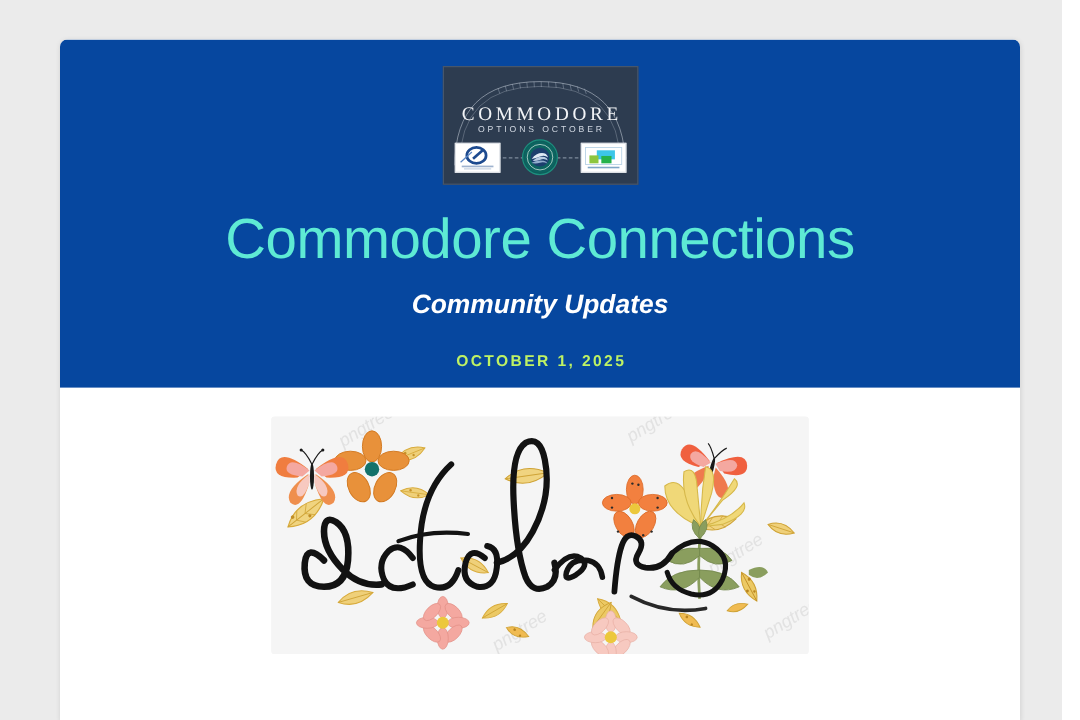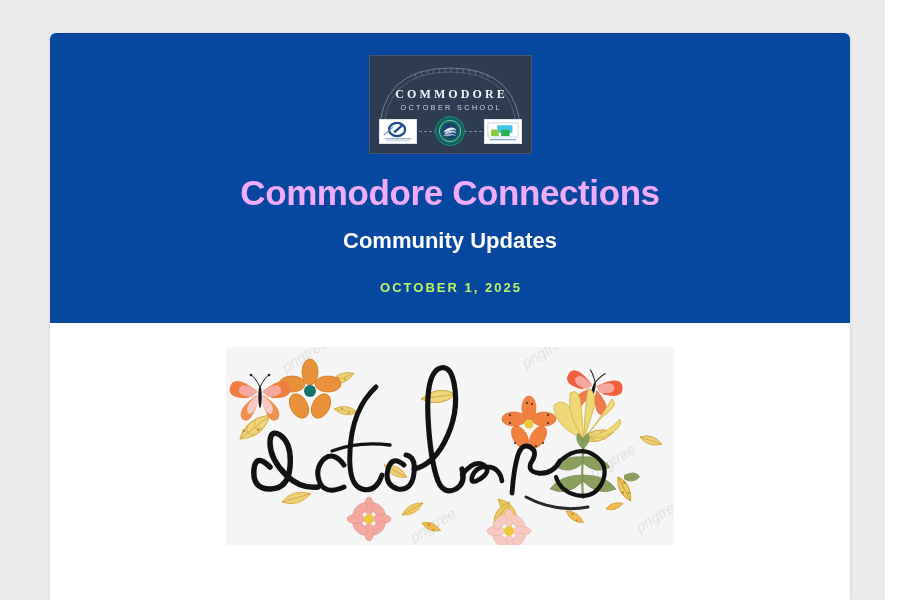--- a/index.html
+++ b/index.html
@@ -88,26 +88,25 @@
     height: 78px;
     pointer-events: none;
   }
 
   .logo-wordmark {
     position: absolute;
     left: 0;
     right: 0;
     top: 32px;
     font-family: "Liberation Serif", serif;
-    font-size: 12px;
+    font-size: 16px;
     letter-spacing: 3.1px;
     color: #f2f4f7;
     text-indent: 3.1px;
     line-height: 1;
-    font-weight: bold;
   }
 
   .logo-subwordmark {
     position: absolute;
     left: 0;
     right: 0;
     top: 48px;
     font-family: "Liberation Sans", sans-serif;
     font-size: 7.2px;
     letter-spacing: 2.4px;
@@ -164,33 +163,34 @@
     width: 38px;
     height: 25px;
     background: #ffffff;
     border: 1px solid #dfe3e8;
     padding: 1px;
   }
 
   
   .newsletter-title {
     margin-top: 20px;
-    font-size: 35px;
-    font-weight: bold;
-    color: #f0abfc;
+    font-size: 47px;
+    font-weight: normal;
+    color: #5eead4;
     line-height: 1.06;
     letter-spacing: -0.4px;
   }
 
   .newsletter-subtitle {
     margin-top: 17px;
     font-size: 22px;
     font-weight: bold;
     color: #ffffff;
     line-height: 1.2;
+    font-style: italic;
   }
 
   .newsletter-date {
     margin-top: 26px;
     font-size: 13px;
     font-weight: bold;
     color: #bef264;
     letter-spacing: 2.0px;
     text-indent: 2.0px;
   }
@@ -243,21 +243,21 @@
             <line x1="82" y1="8.1" x2="82.4" y2="12.7"></line>
             <line x1="88" y1="8.6" x2="88.5" y2="13.2"></line>
             <line x1="94" y1="9.3" x2="94.7" y2="13.9"></line>
             <line x1="100" y1="10.4" x2="101.1" y2="15.0"></line>
             <line x1="106" y1="11.9" x2="107.3" y2="16.4"></line>
             <line x1="112" y1="13.9" x2="113.6" y2="18.3"></line>
           </g>
         </svg>
 
         <div class="logo-wordmark">COMMODORE</div>
-        <div class="logo-subwordmark">OCTOBER SCHOOL</div>
+        <div class="logo-subwordmark">OPTIONS OCTOBER</div>
 
         <div class="logo-badges">
           <div class="badge-link"></div>
 
           <div class="badge badge-accred">
             <svg viewBox="0 0 36 23">
               <ellipse cx="17" cy="9" rx="8.5" ry="7" fill="none" stroke="#1d4a8f" stroke-width="2.4"></ellipse>
               <path d="M14 12 L23 4" stroke="#1d4a8f" stroke-width="2.4" fill="none"></path>
               <path d="M3 15 L13 6" stroke="#5b86c4" stroke-width="1.1" fill="none"></path>
               <rect x="4" y="18" width="28" height="1.5" fill="#9fb3cf"></rect>

